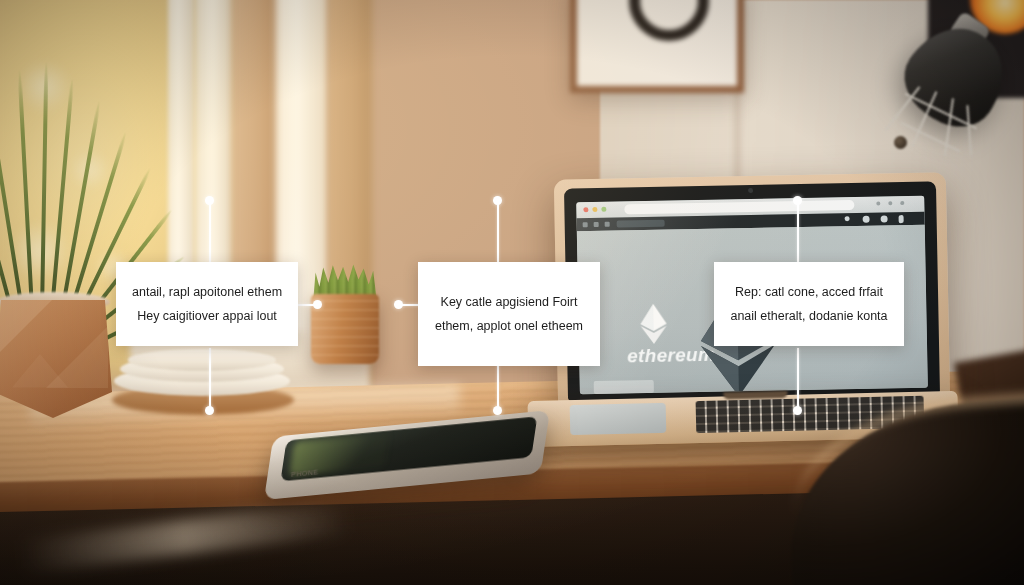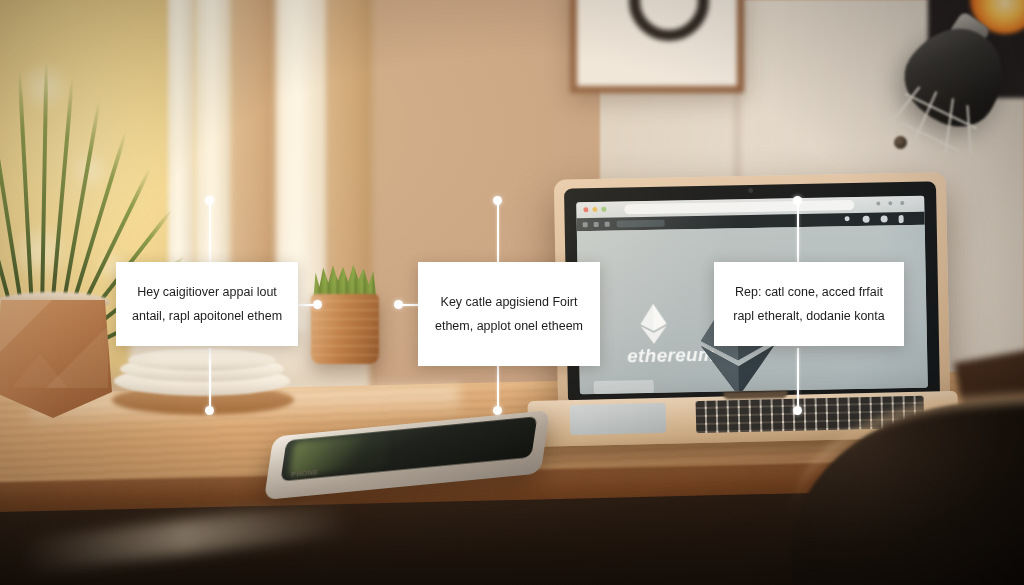--- a/index.html
+++ b/index.html
@@ -590,27 +590,27 @@
   <div class="cdot" style="left:793px;top:196px;"></div>
   <div class="connector vert" style="left:797px;top:348px;height:62px;"></div>
   <div class="cdot" style="left:793px;top:406px;"></div>
 
   <div class="connector horz" style="left:296px;top:304px;width:22px;"></div>
   <div class="cdot" style="left:313px;top:300px;"></div>
   <div class="connector horz" style="left:398px;top:304px;width:22px;"></div>
   <div class="cdot" style="left:394px;top:300px;"></div>
 
   <div class="callout" style="left:116px;top:262px;width:182px;height:84px;">
+    <div class="line">antail, rapl apoitonel ethem</div>
     <div class="line">Hey caigitiover appai lout</div>
-    <div class="line">antail, rapl apoitonel ethem</div>
   </div>
 
   <div class="callout" style="left:418px;top:262px;width:182px;height:104px;">
     <div class="line">Key catle apgisiend Foirt</div>
     <div class="line">ethem, applot onel etheem</div>
   </div>
 
   <div class="callout" style="left:714px;top:262px;width:190px;height:84px;">
     <div class="line">Rep: catl cone, acced frfait</div>
-    <div class="line">rapl etheralt, dodanie konta</div>
+    <div class="line">anail etheralt, dodanie konta</div>
   </div>
 
 </div>
 
 </body></html>

